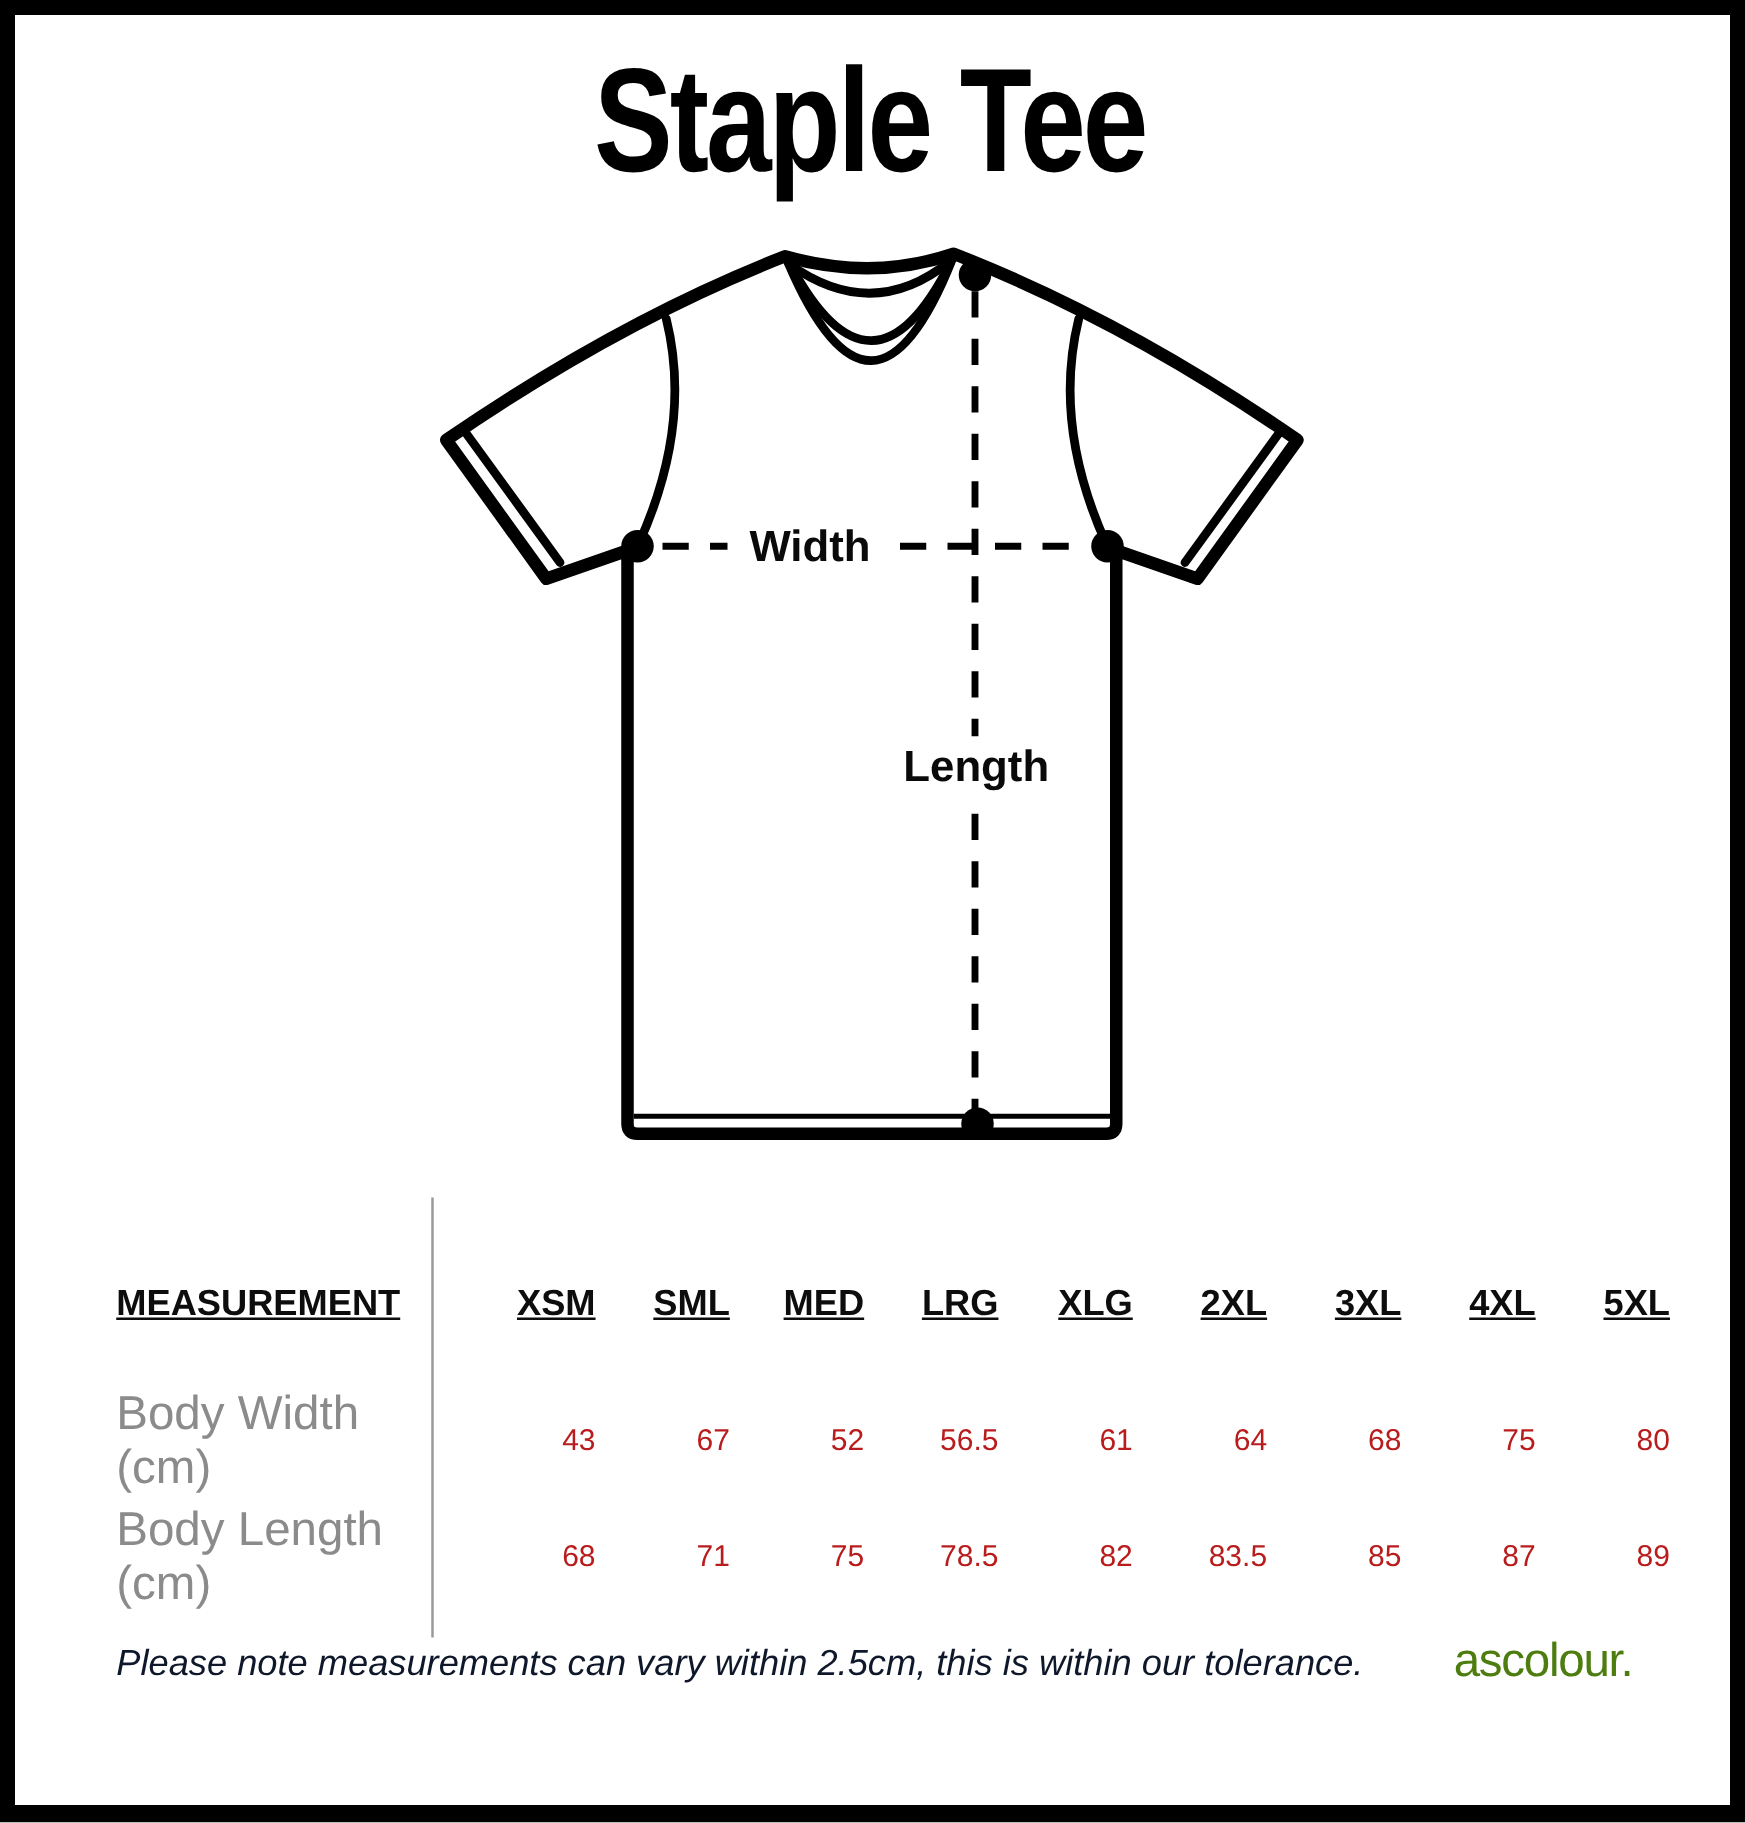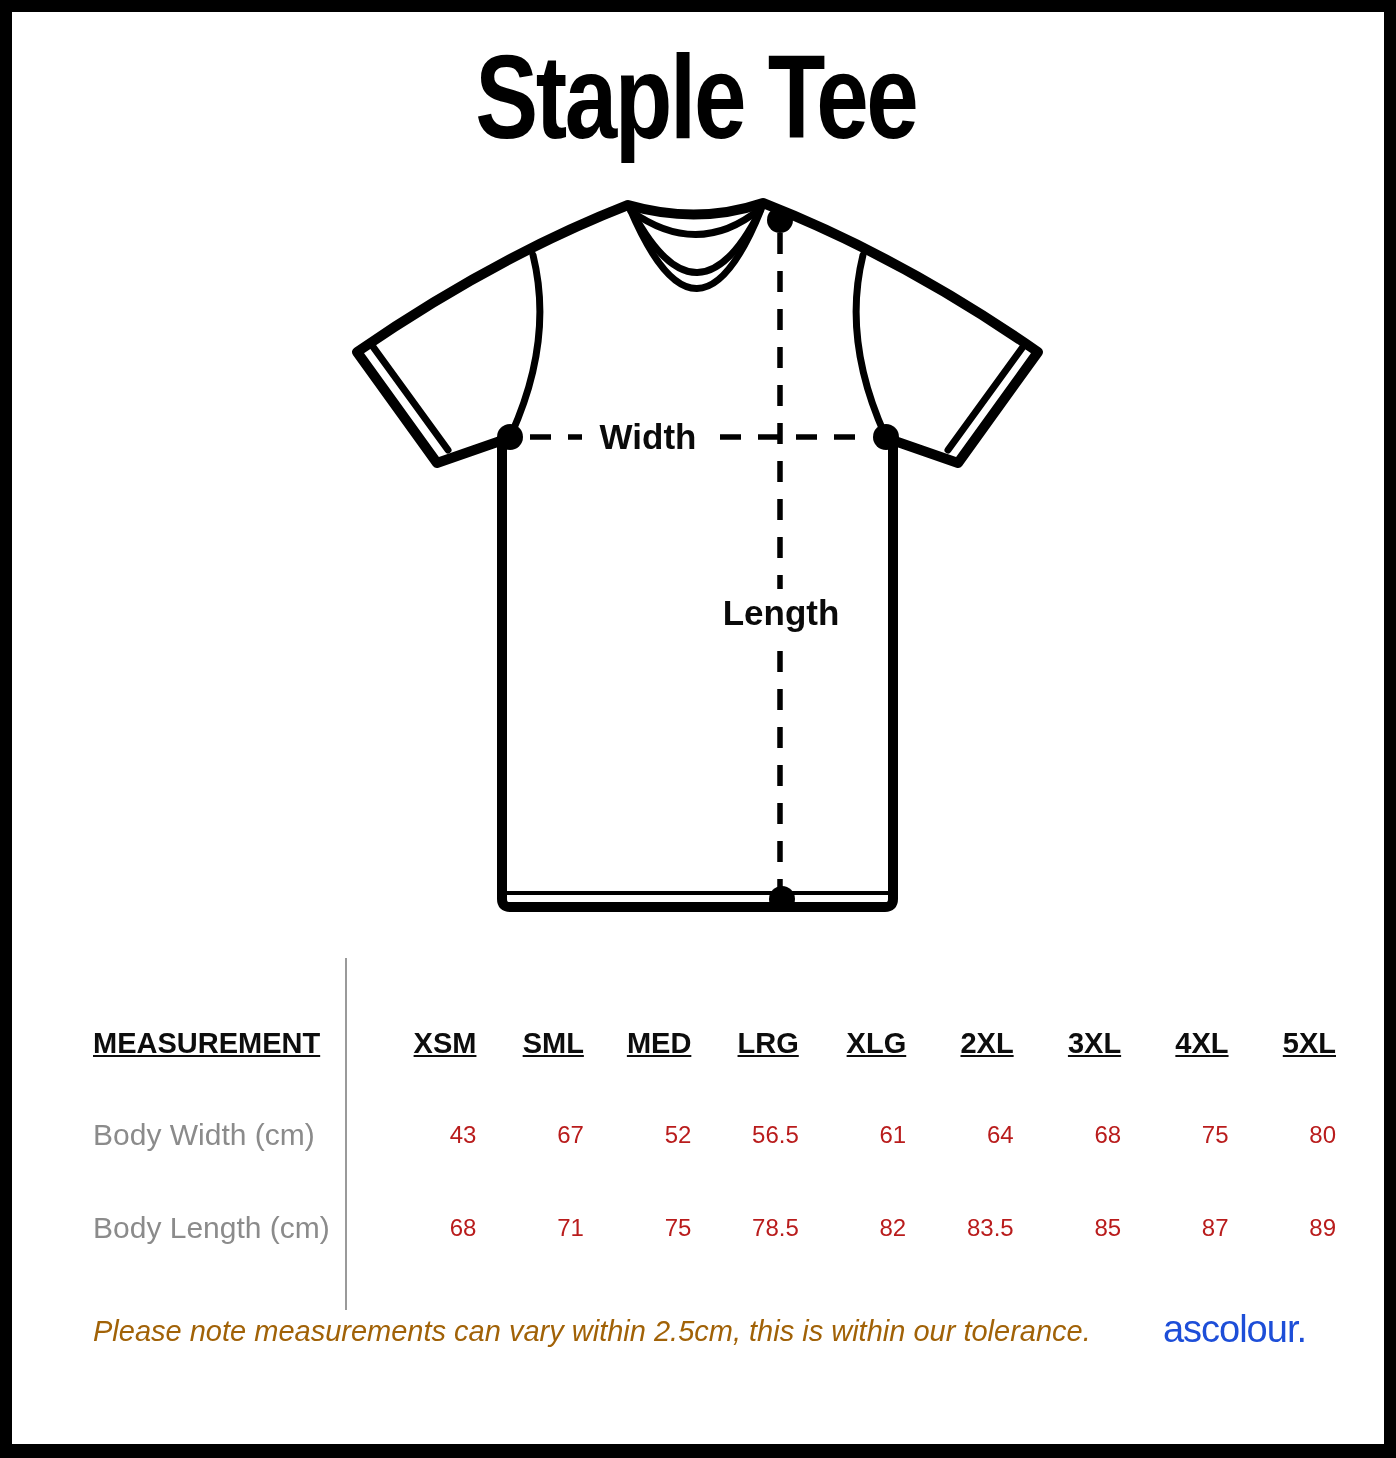--- a/index.html
+++ b/index.html
@@ -14,25 +14,25 @@
 
   .divider{position:absolute;left:345px;top:958px;width:2px;height:352px;background:#9a9a9a;}
 
   .trow{position:absolute;left:93px;width:1243px;height:50px;display:grid;
         grid-template-columns:276px repeat(9,1fr);align-items:center;}
   .trow .lbl{text-align:left;}
   .trow .c{text-align:right;}
   .hdr{top:1018px;font-weight:bold;font-size:29px;color:#0d0d0d;text-decoration:underline;}
   .r1{top:1110px;}
   .r2{top:1203px;}
-  .rowlabel{font-size:30px;color:#8b8b8b;}
+  .rowlabel{font-size:38px;color:#8b8b8b;}
   .val{font-size:24px;color:#b91c1c;}
 
-  .note{position:absolute;left:93px;top:1315px;font-size:29px;font-style:italic;color:#a16207;white-space:nowrap;}
-  .brand{position:absolute;right:90px;top:1308px;font-size:38px;letter-spacing:-1px;color:#1d4ed8;}
+  .note{position:absolute;left:93px;top:1315px;font-size:29px;font-style:italic;color:#0f172a;white-space:nowrap;}
+  .brand{position:absolute;right:90px;top:1308px;font-size:38px;letter-spacing:-1px;color:#4d7c0f;}
 
   svg text{font-family:"Liberation Sans",sans-serif;font-weight:bold;font-size:35px;fill:#0a0a0a;}
 </style>
 </head>
 <body>
 
 <div class="frame"></div>
 
 <div class="title-wrap">
   <div class="title">Staple Tee</div>

